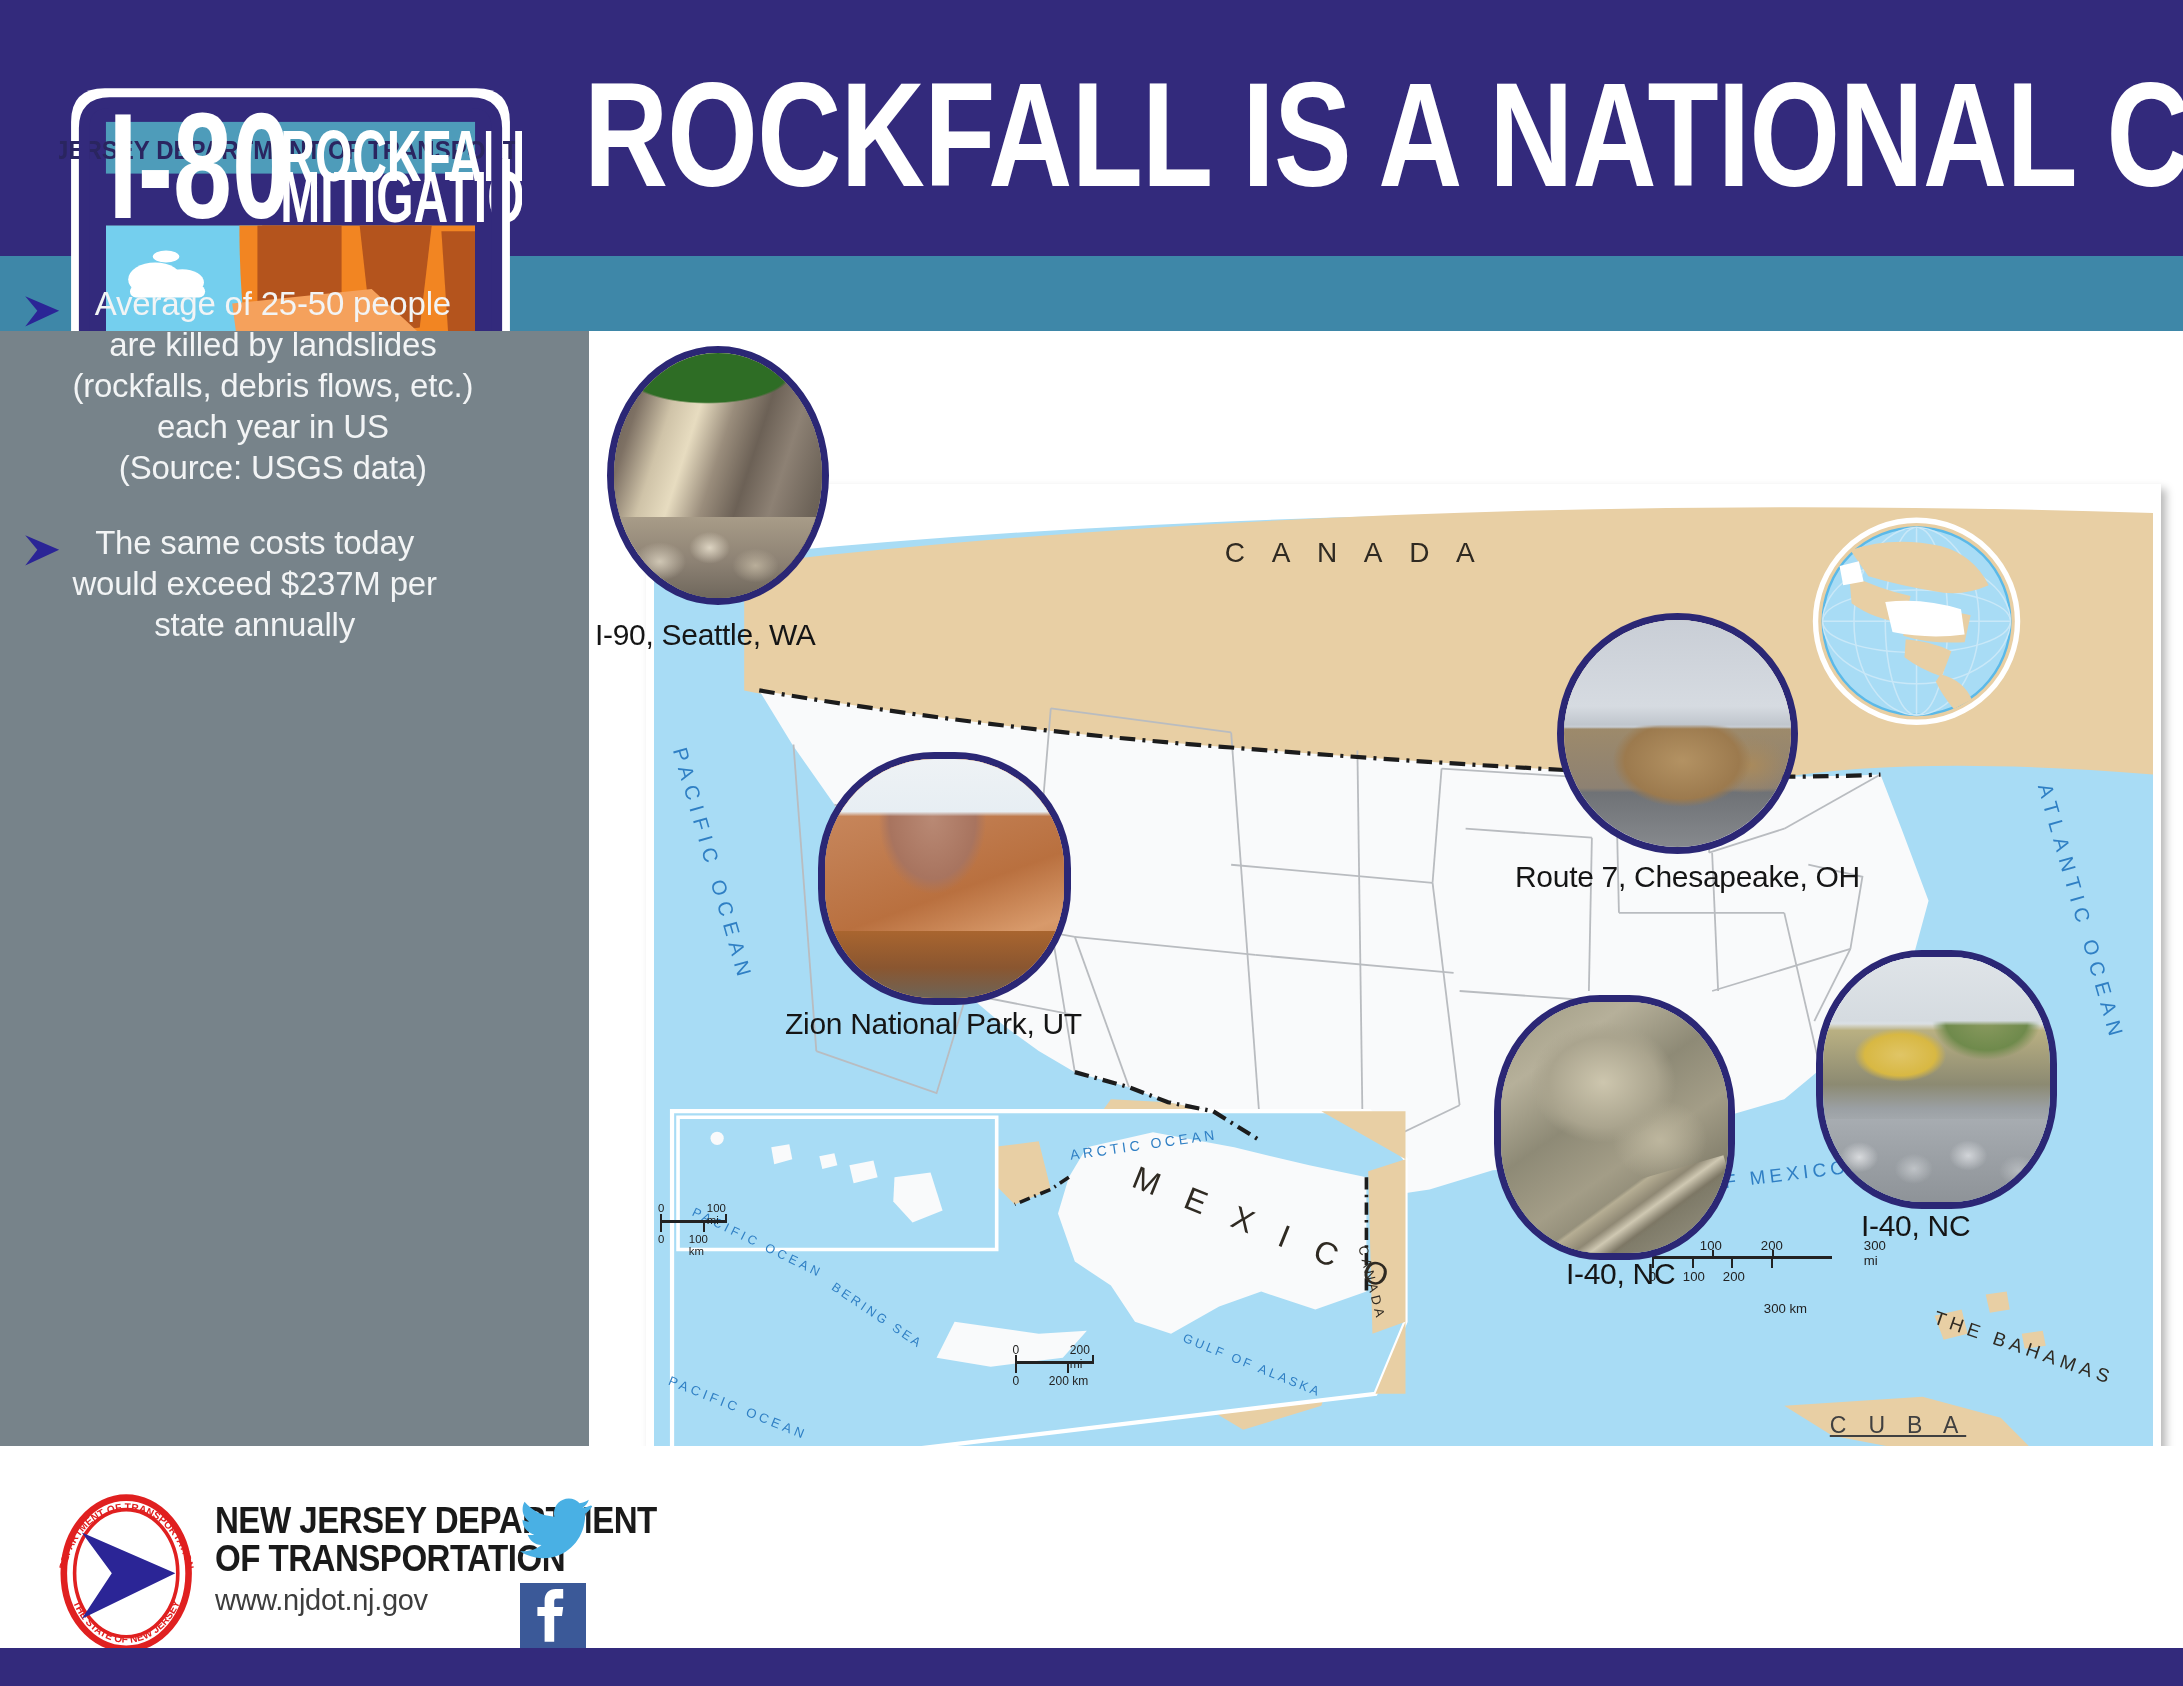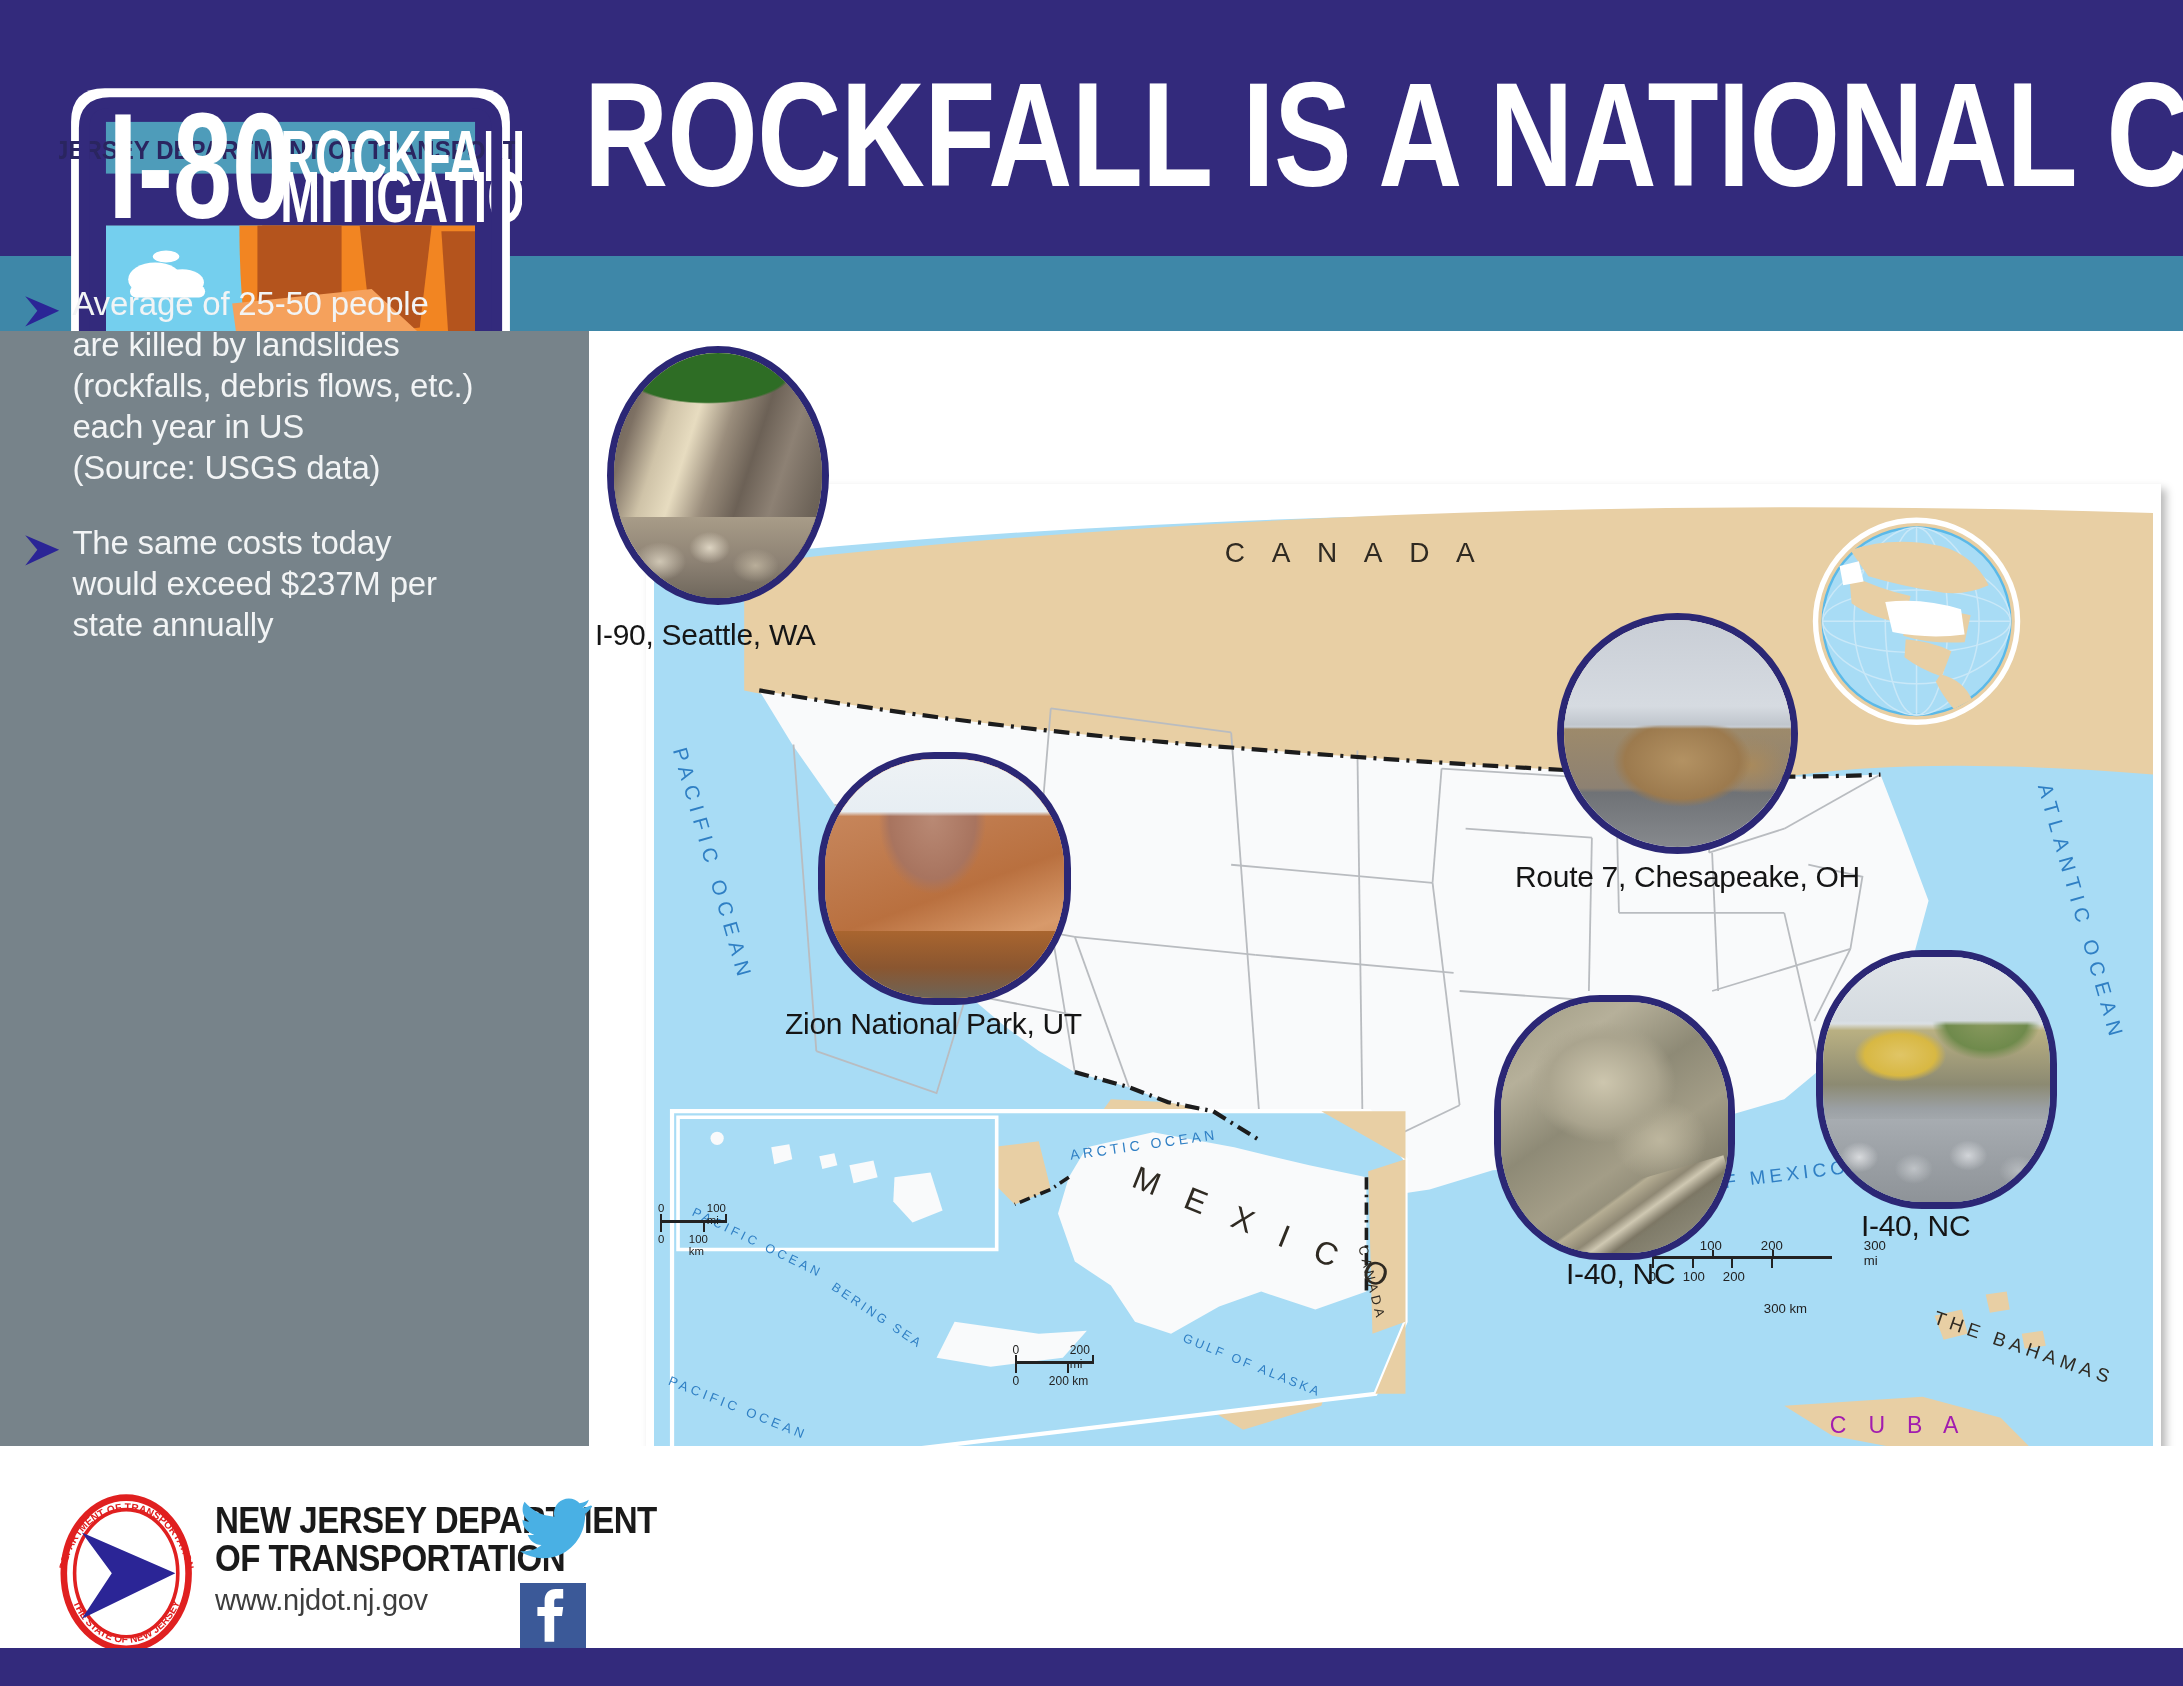--- a/index.html
+++ b/index.html
@@ -38,20 +38,21 @@
   #sidebar {
     position:absolute; left:0; top:331px; width:589px; height:1115px;
     background:#77838a;
   }
   #bullet-list {
     position:absolute; left:24px; top:283px; width:553px;
   }
   .bullet-row {
     display:flex; align-items:flex-start;
     margin-bottom:34px;
+    text-align:center;
   }
   .bullet-arrow {
     flex:0 0 auto;
     width:40px; height:34px;
     margin-top:12px; margin-right:8.4px;
     position:relative;
   }
   .bullet-arrow svg { display:block; }
   .bullet-text {
     color:#f2f4f5;
@@ -117,21 +118,21 @@
   .lbl-mexico   { left:487px; top:667px;font-size:32px; letter-spacing:10.2px; color:#2f2a22;
                   transform:rotate(22deg); transform-origin:left top; }
   .lbl-gulf     { left:974px; top:691px; font-size:19px; letter-spacing:4.2px; color:#2f7fc4;
                   transform:rotate(-7deg); transform-origin:left top; }
   .lbl-pacific  { left:36px; top:253px; font-size:20.4px; letter-spacing:6.6px; color:#2f7fc4;
                   transform:rotate(74deg); transform-origin:left top; }
   .lbl-atlantic { left:1401px; top:289px; font-size:20.4px; letter-spacing:6.6px; color:#2f7fc4;
                   transform:rotate(74deg); transform-origin:left top; }
   .lbl-bahamas  { left:1284px; top:815px; font-size:19px; letter-spacing:4.8px; color:#2f2a22;
                   transform:rotate(19deg); transform-origin:left top; }
-  .lbl-cuba     { left:1176px; top:920px; font-size:23px; letter-spacing:7.8px; color:#a21caf; }
+  .lbl-cuba     { left:1176px; top:920px; font-size:23px; letter-spacing:7.8px; color:#404040;text-decoration:underline; }
   .lbl-arctic   { left:415px; top:655px; font-size:14px; letter-spacing:3.6px; color:#2f7fc4;
                   transform:rotate(-8deg); transform-origin:left top; }
   .lbl-beringsea{ left:183px;top:788px; font-size:12.6px; letter-spacing:3px; color:#2f7fc4;
                   transform:rotate(34deg); transform-origin:left top; }
   .lbl-gulfak   { left:532px; top:839px; font-size:12.6px; letter-spacing:3px; color:#2f7fc4;
                   transform:rotate(22deg); transform-origin:left top; }
   .lbl-pac-ins1 { left:42px; top:713px; font-size:12.6px; letter-spacing:3.6px; color:#2f7fc4;
                   transform:rotate(26deg); transform-origin:left top; }
   .lbl-pac-ins2 { left:18px; top:881px; font-size:13.2px; letter-spacing:3.6px; color:#2f7fc4;
                   transform:rotate(22deg); transform-origin:left top; }

